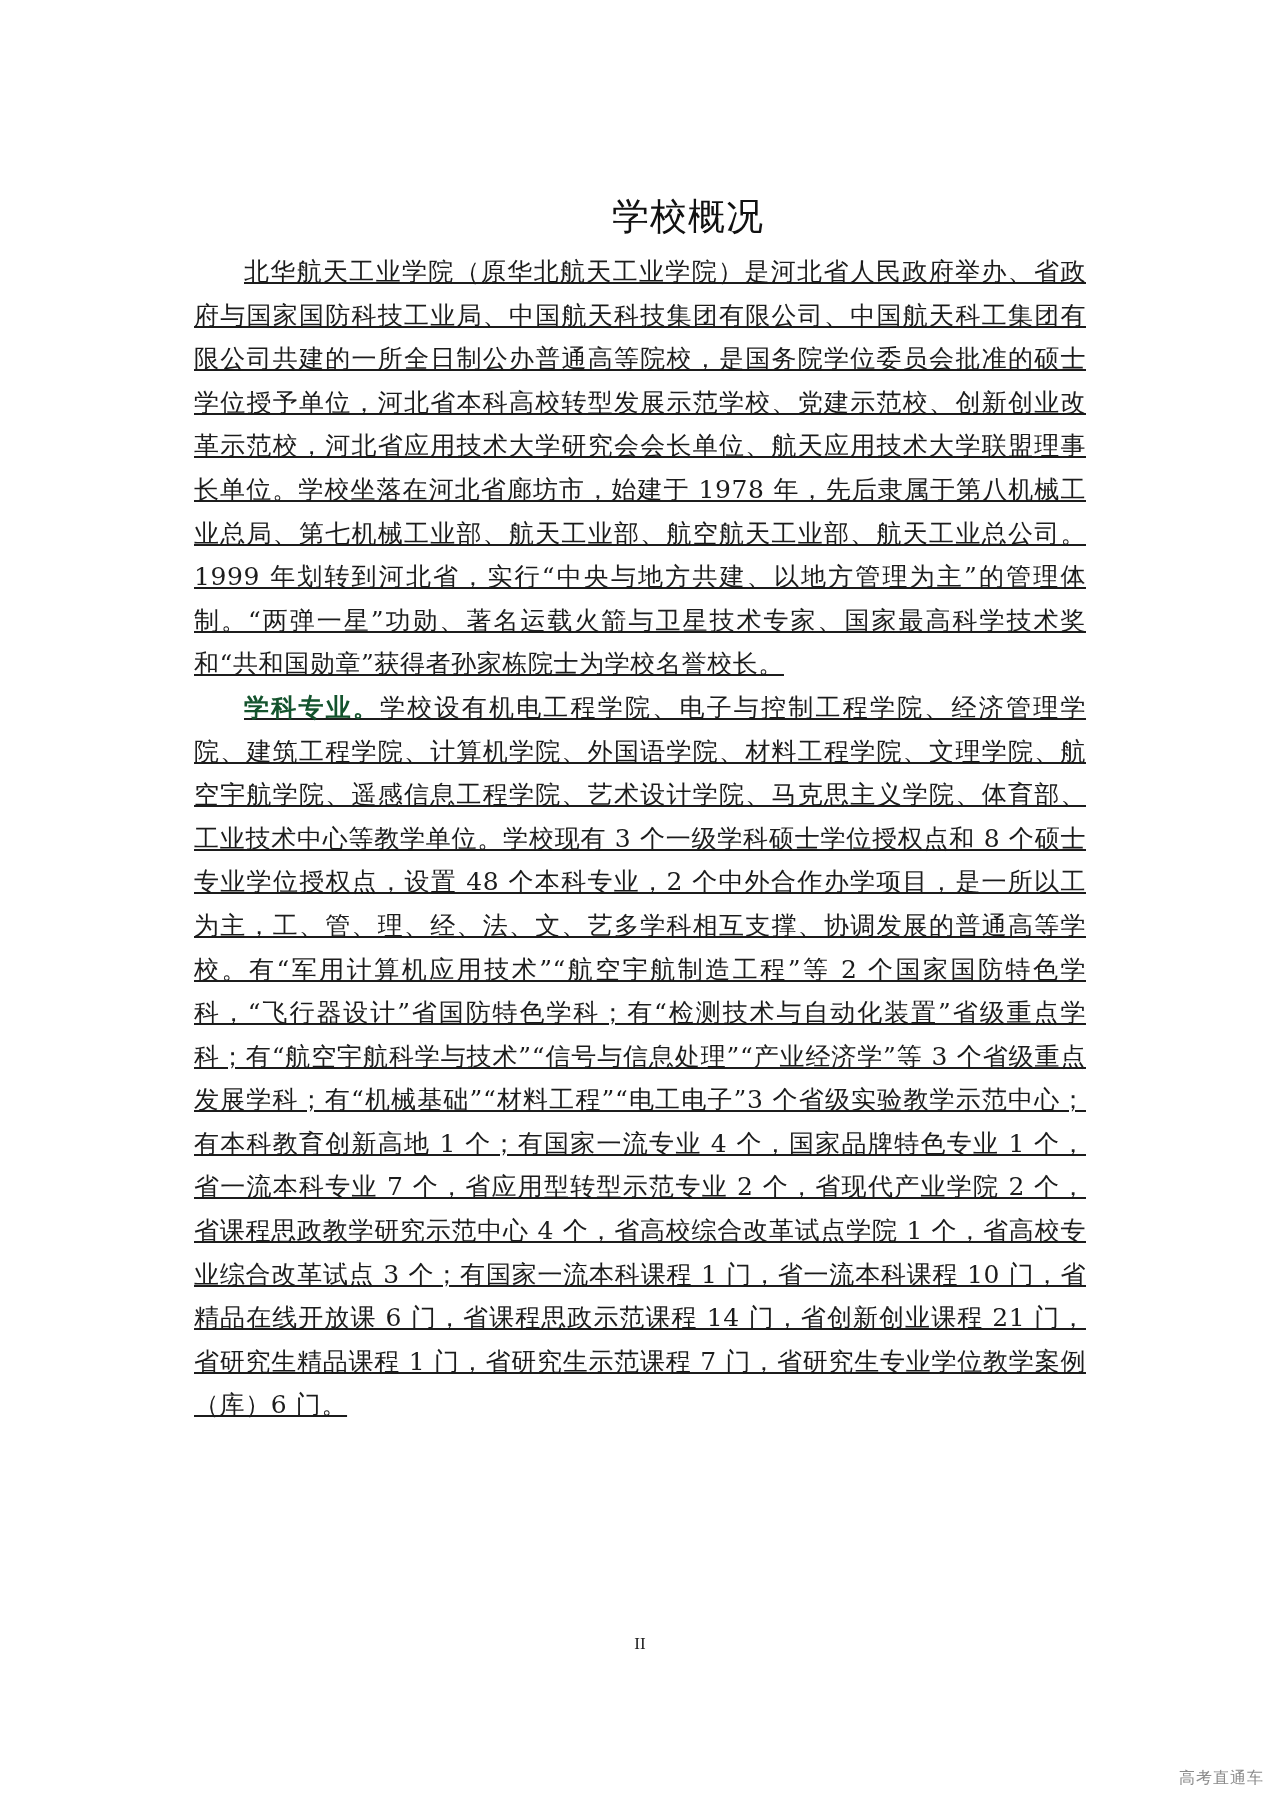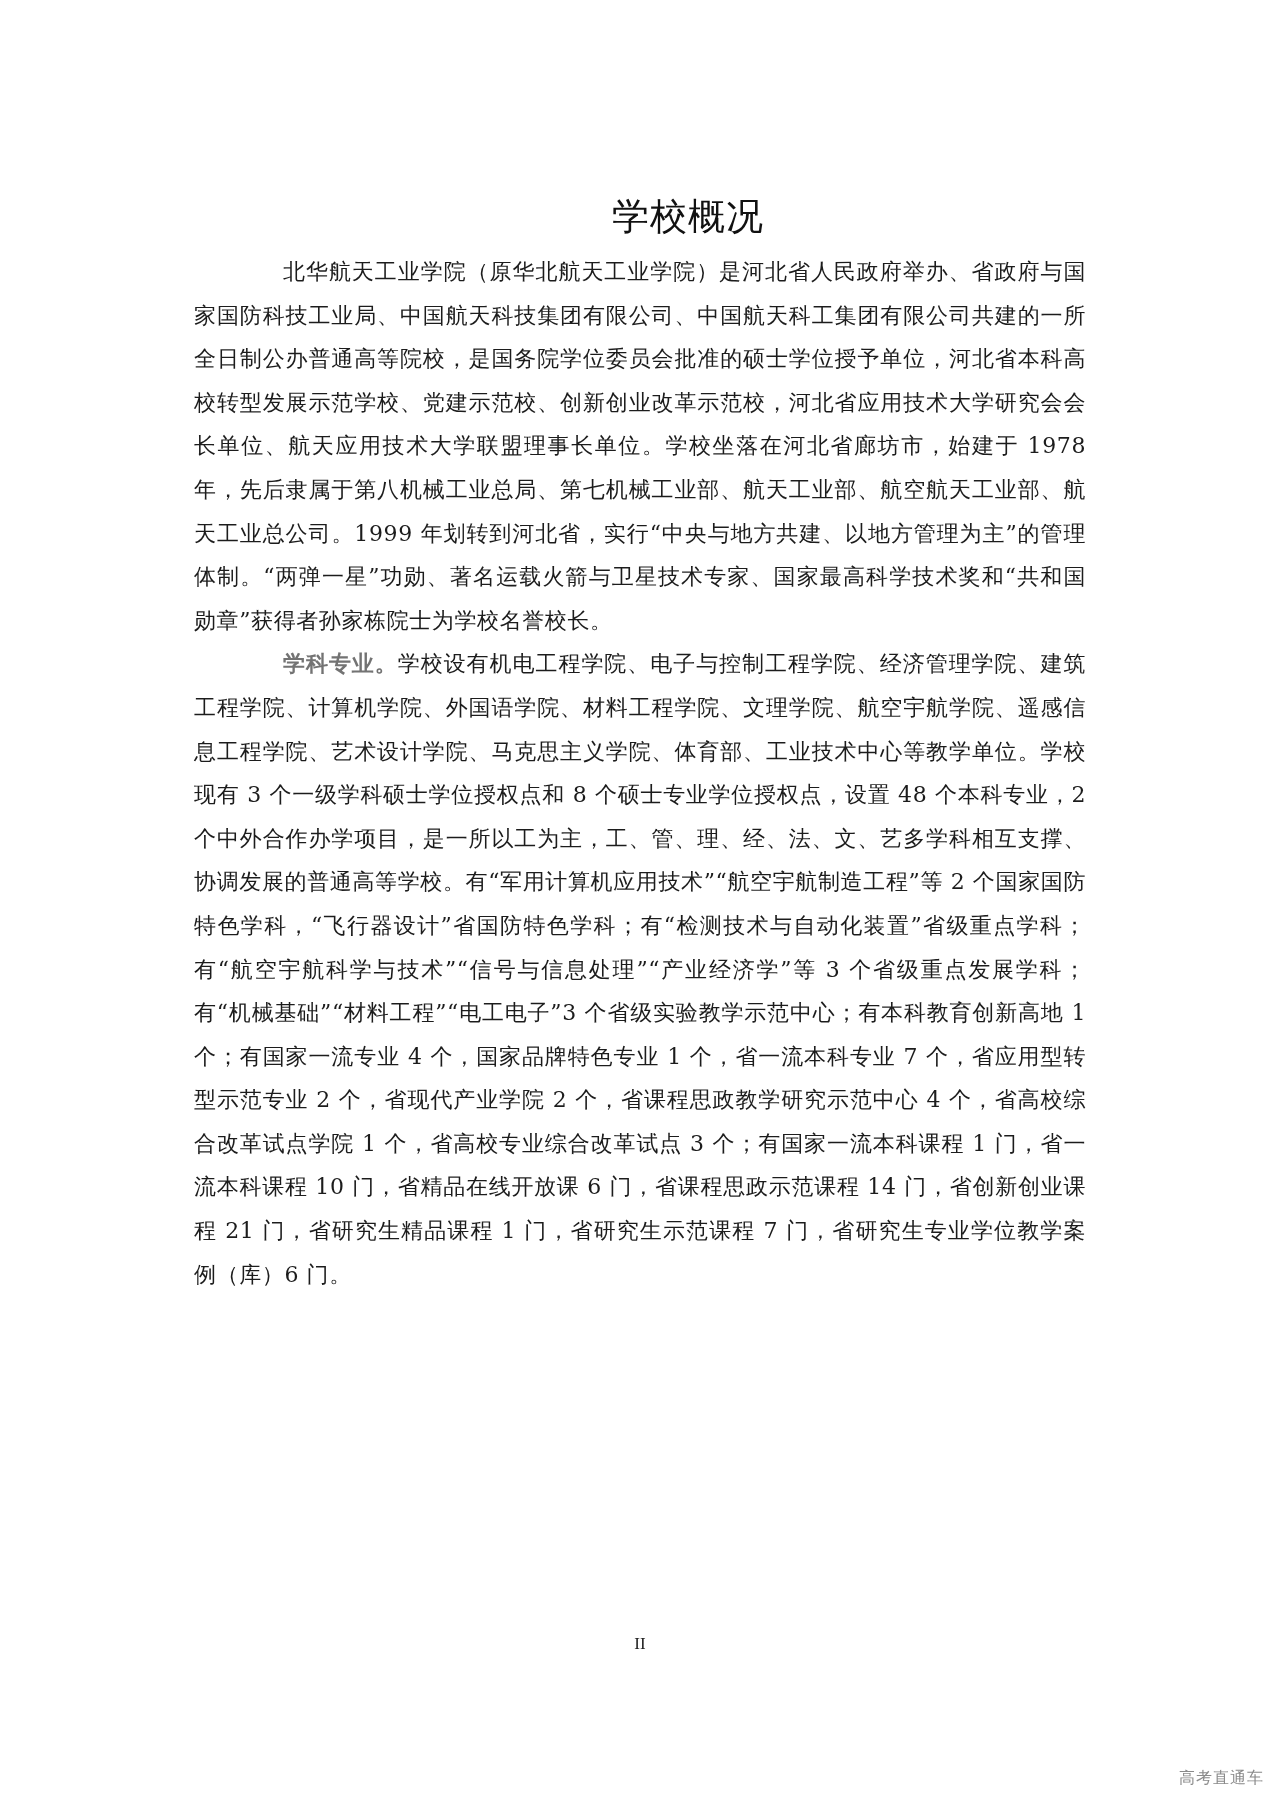--- a/index.html
+++ b/index.html
@@ -38,32 +38,32 @@
       padding-left: 48px;
     }
     .body-text {
       position: absolute;
       top: 250px;
       left: 194px;
       width: 892px;
     }
     .para {
       margin: 0;
-      font-size: 22px;
+      font-size: 25px;
       line-height: 43.6px;
       text-indent: 2em;
       text-align: justify;
       text-justify: inter-character;
       letter-spacing: 0.6px;
       color: #1c1c1c;
+      text-decoration: underline;
     }
     .para .lead {
       font-weight: bold;
-      color: #737373;
-      margin-left: 45px;
+      color: #14532d;
     }
     .page-number {
       position: absolute;
       top: 1634px;
       left: 0;
       width: 1280px;
       text-align: center;
       font-family: "Liberation Serif", "DejaVu Serif", serif;
       font-size: 17px;
       color: #222222;

